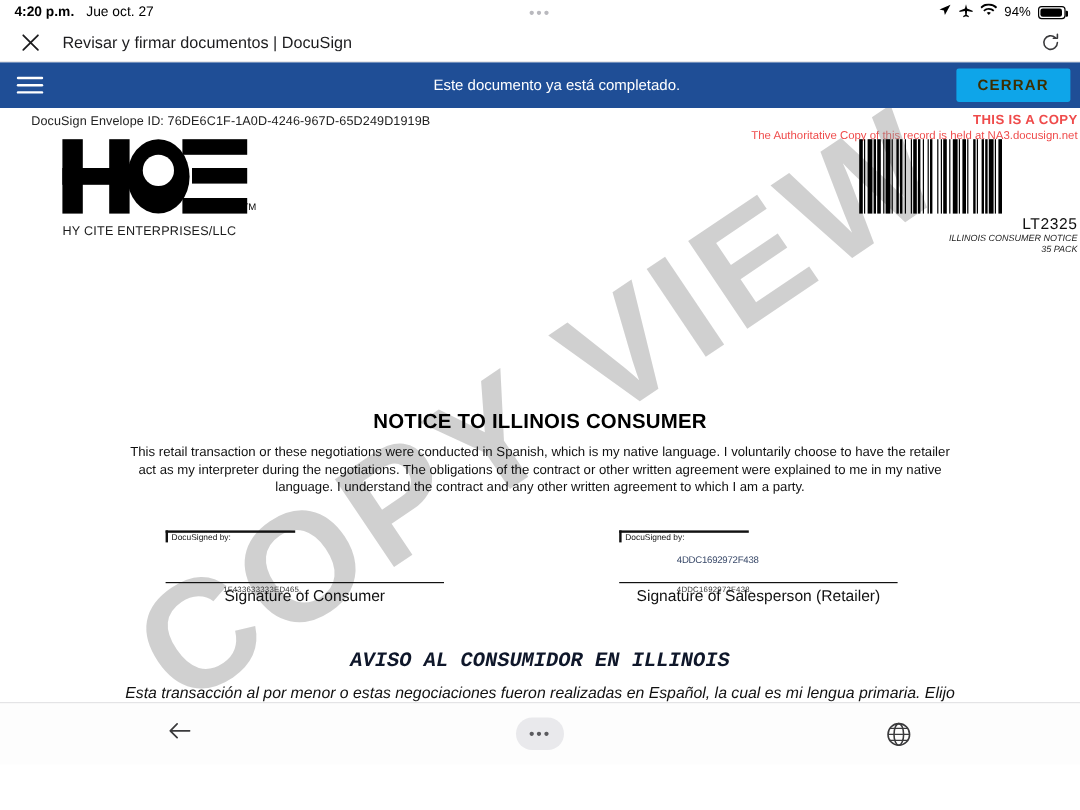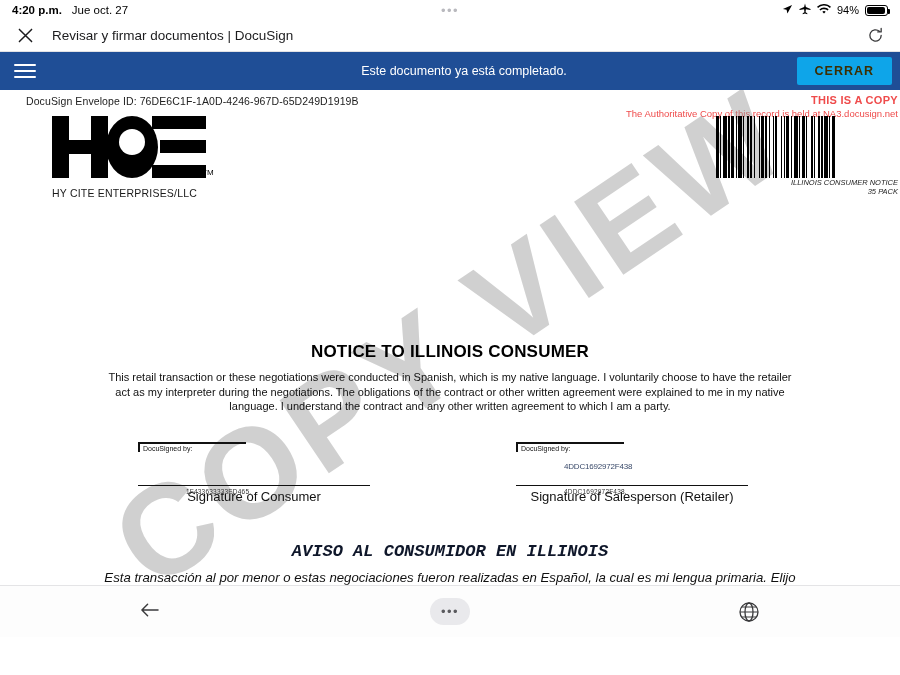--- a/index.html
+++ b/index.html
@@ -396,20 +396,21 @@
         <i style="width:1px;background:transparent"></i>
         <i style="width:2px;background:#000"></i>
         <i style="width:1px;background:transparent"></i>
         <i style="width:4px;background:#000"></i>
         <i style="width:1px;background:transparent"></i>
         <i style="width:1px;background:#000"></i>
         <i style="width:2px;background:transparent"></i>
         <i style="width:3px;background:#000"></i>
         <i style="width:1px;background:transparent"></i>
       </div>
+    <div class="barcode-label">LT2325</div>
     <div class="barcode-sub">ILLINOIS CONSUMER NOTICE</div>
     <div class="barcode-sub">35 PACK</div>
   </div>
 
   <div class="section-en">
     <div class="h-title">NOTICE TO ILLINOIS CONSUMER</div>
     <div class="body-en">This retail transaction or these negotiations were conducted in Spanish, which is my native language. I voluntarily choose to have the retailer act as my interpreter during the negotiations. The obligations of the contract or other written agreement were explained to me in my native language. I understand the contract and any other written agreement to which I am a party.</div>
   </div>
 
   <div class="sigrow en">

